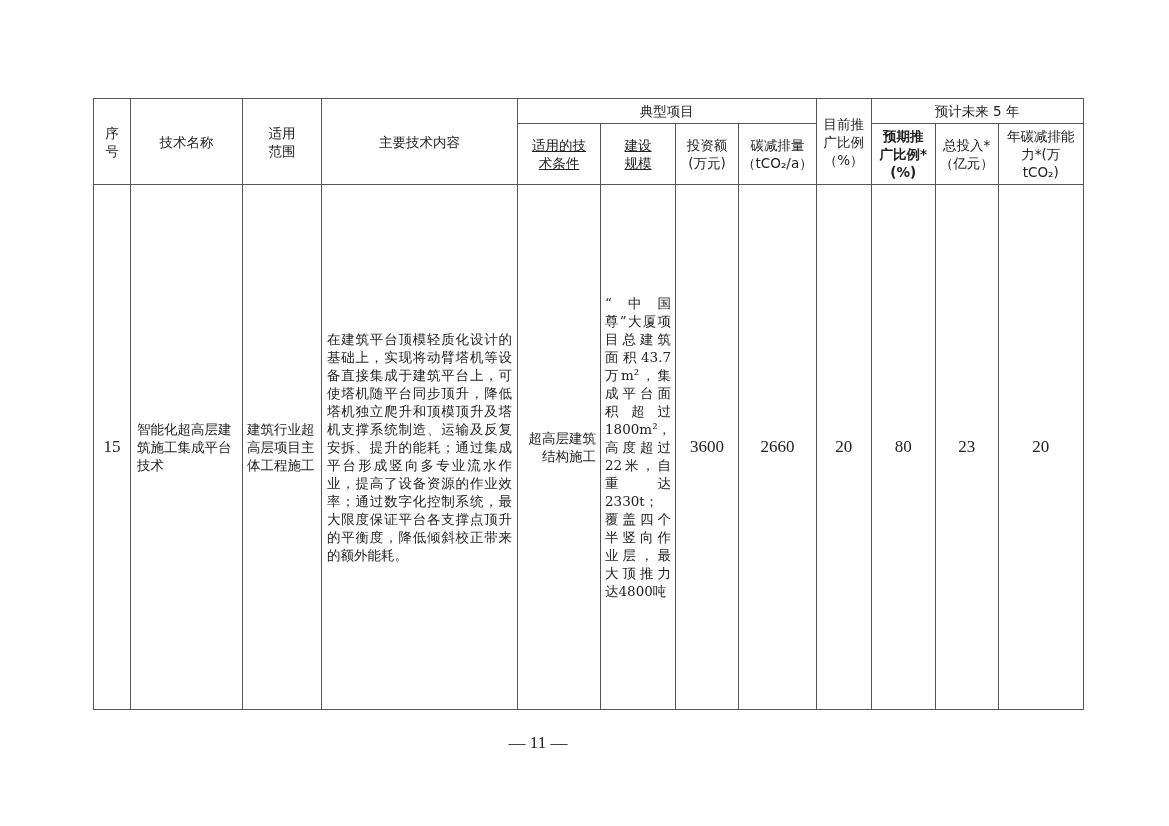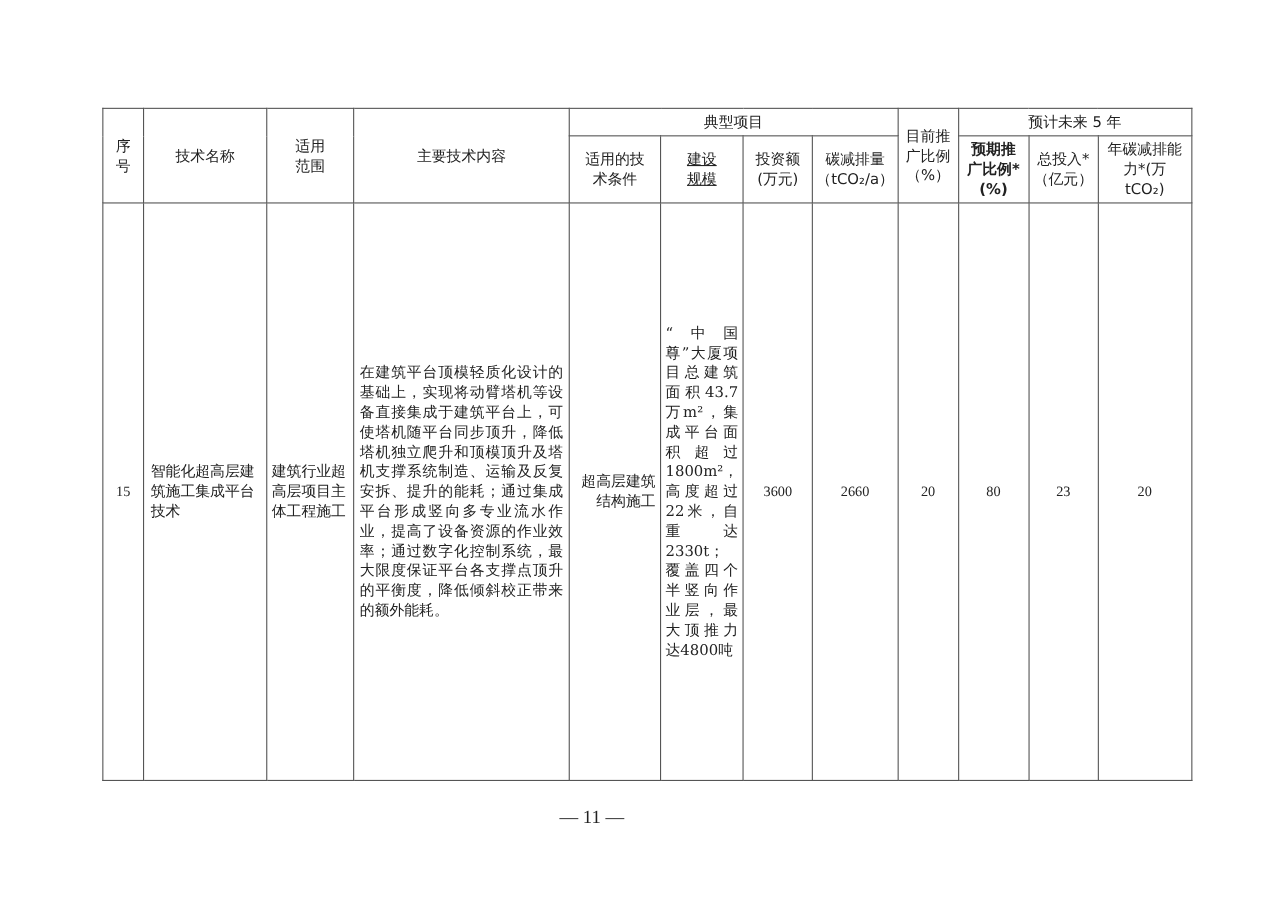--- a/index.html
+++ b/index.html
@@ -6,21 +6,21 @@
   body{width:1169px;height:826px;position:relative;font-family:"DejaVu Serif","Liberation Serif",serif;color:#222;}
   table{position:absolute;left:93px;top:98px;border-collapse:collapse;table-layout:fixed;}
   td,th{border:1px solid #555;font-weight:normal;font-size:13.5px;line-height:18px;padding:0;text-align:center;vertical-align:middle;}
   th{font-family:"DejaVu Sans","Liberation Sans",sans-serif;}
   table{border:1.5px solid #333;}
   .h1 th{height:24px;}
   .h2 th{height:60px;}
   .body td{height:524px;}
   .left{text-align:justify;padding:0 5px;}
   .narrow{padding:0 4px;text-align:justify;}
-  .num{font-family:"Liberation Serif","DejaVu Serif",serif;font-size:13px;}
+  .num{font-family:"Liberation Serif","DejaVu Serif",serif;font-size:17px;}
   .footer{position:absolute;left:0;width:1076px;top:733px;text-align:center;font-family:"Liberation Serif",serif;font-size:17px;}
 </style>
 </head>
 <body>
 
 <table>
   <colgroup>
     <col style="width:37px">
       <col style="width:112px">
       <col style="width:79px">
@@ -38,21 +38,21 @@
       <tr class="h1">
     <th rowspan="2" style="padding:0 6px;"><span>序号</span></th>
     <th rowspan="2">技术名称</th>
     <th rowspan="2" style="padding:0 22px;"><span>适用范围</span></th>
     <th rowspan="2">主要技术内容</th>
     <th colspan="4">典型项目</th>
     <th rowspan="2" style="padding:0 3px;">目前推广比例（%）</th>
     <th colspan="3">预计未来 5 年</th>
   </tr>
   <tr class="h2">
-    <th style="padding:0 10px;">适用的技术条件</th>
+    <th style="padding:0 10px;text-decoration:underline;">适用的技术条件</th>
     <th style="padding:0 20px;text-decoration:underline;">建设规模</th>
     <th style="padding:0 4px;">投资额(万元)</th>
     <th style="padding:0 3px;">碳减排量（tCO₂/a）</th>
     <th style="padding:0 6px;font-weight:bold;">预期推广比例*(%)</th>
     <th style="padding:0 4px;">总投入*（亿元）</th>
     <th style="padding:0 3px;">年碳减排能力*(万 tCO₂)</th>
   </tr>
   <tr class="body">
     <td class="num">15</td>
     <td class="left" style="text-align:left;padding:0 6px;">智能化超高层建筑施工集成平台技术</td>

